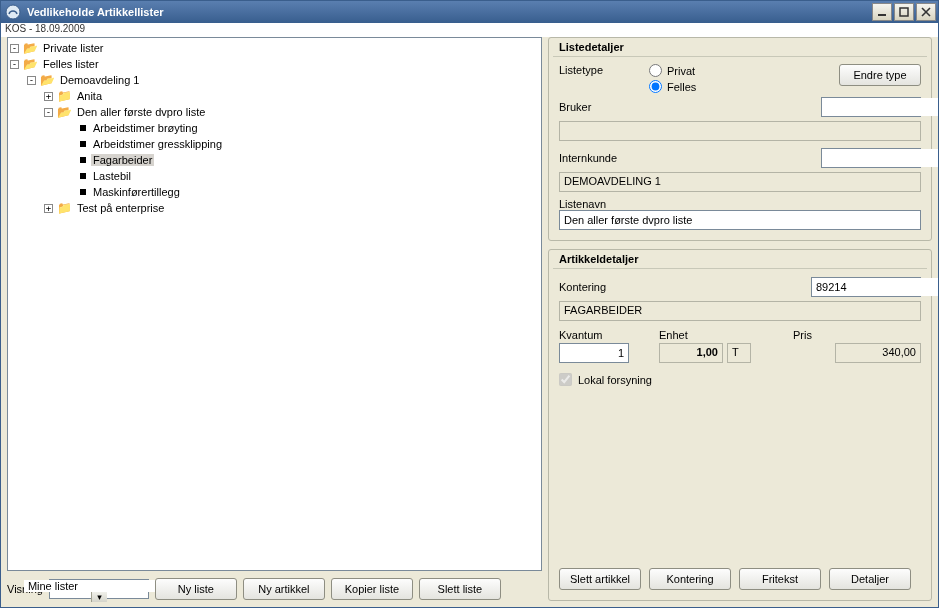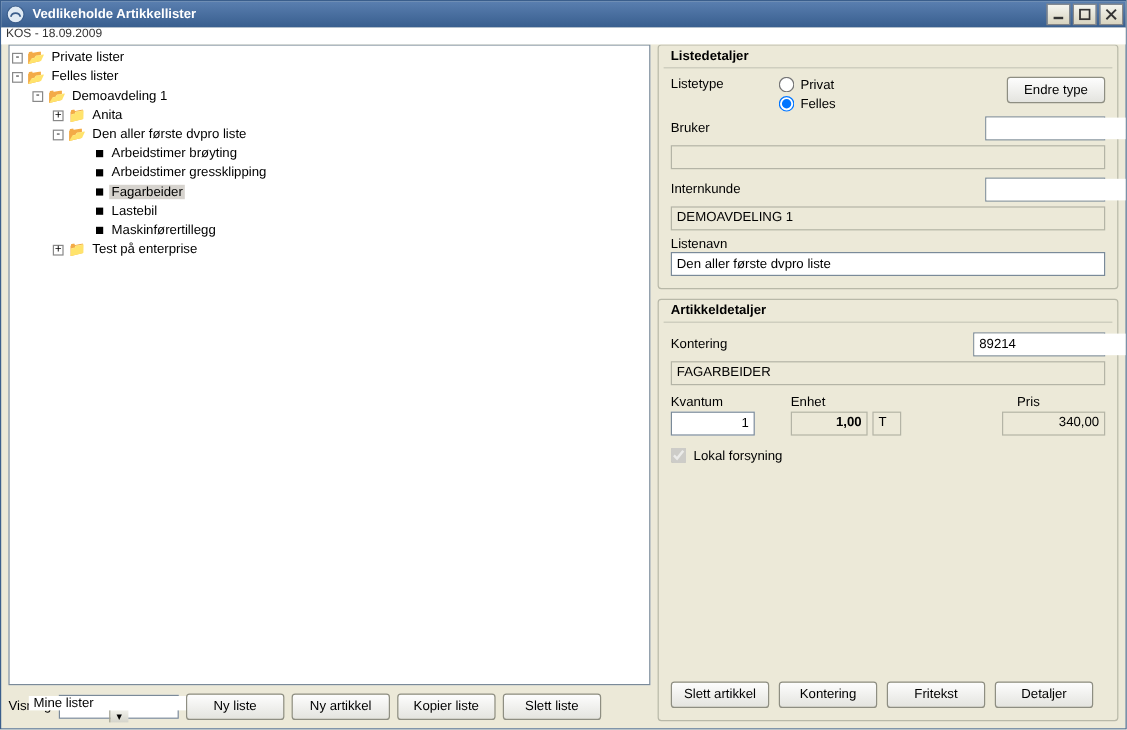--- a/index.html
+++ b/index.html
@@ -409,21 +409,21 @@
               <span>Kvantum</span>
               <input class="num-in" style="width: 70px;" value="1">
             </div>
             <div class="col">
               <span>Enhet</span>
               <div style="display:flex;gap:4px;">
                 <div class="num-ro" style="width:64px;font-weight:bold;">1,00</div>
                 <div class="num-ro" style="width:24px;text-align:left;">T</div>
               </div>
             </div>
-            <div class="col" style="margin-left:auto;align-items:center;">
+            <div class="col" style="margin-left:auto;">
               <span>Pris</span>
               <div class="num-ro" style="width:86px;margin-left:42px;">340,00</div>
             </div>
           </div>
 
           <label class="checkbox-row">
             <input type="checkbox" checked="" disabled="" style="">
             <span>Lokal forsyning</span>
           </label>
 

